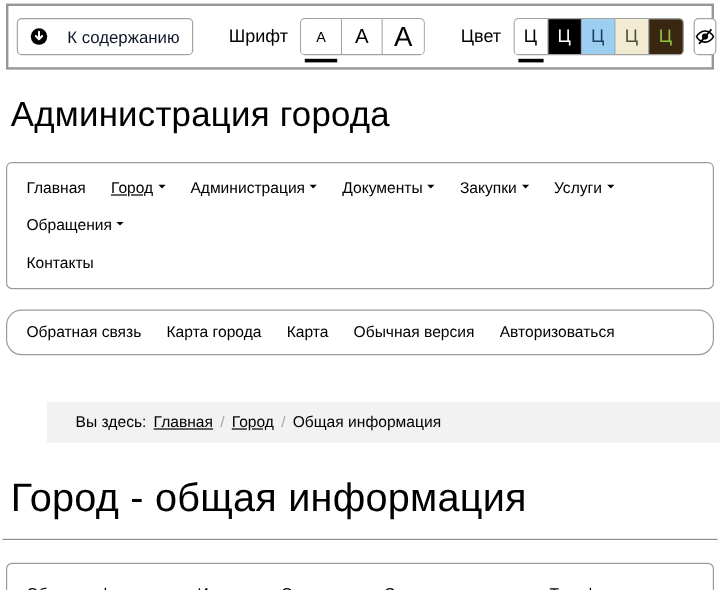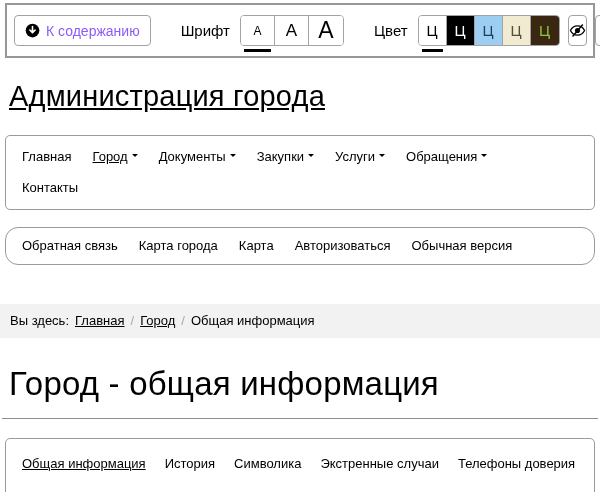--- a/index.html
+++ b/index.html
@@ -4,54 +4,54 @@
 <style>
   * { box-sizing: border-box; margin: 0; padding: 0; }
   html,body { width:600px; height:492px; overflow:hidden; background:#fff;
     font-family:"Liberation Sans", sans-serif; color:#000; }
 
   
   .toolbar { margin:3px 5px 0 5px; border:2px solid #979797; padding:10px 7px;
     display:flex; align-items:center; gap:8px; }
   .tb-label { font-size:15px; padding:0 2px; white-space:nowrap;margin-left:20px; }
   .tb-btn { border:1px solid #a3a3a3; border-radius:4px; background:#fff;
-    font-family:inherit; font-size:14px; color:#8b5cf6; padding:0 10px; height:31px;
-    display:flex; align-items:center; gap:6px; cursor:pointer; white-space:nowrap; }
+    font-family:inherit; font-size:14px; color:#0f172a; padding:0 10px; height:31px;
+    display:flex; align-items:center; gap:16px; cursor:pointer; white-space:nowrap; }
   .btn-group { display:flex; border:1px solid #a3a3a3; border-radius:4px; height:31px; }
   .btn-group .grp-btn { position:relative; border:none; background:#fff; color:#000;
     font-family:inherit; cursor:pointer; display:flex; align-items:center;
     justify-content:center; border-right:1px solid #a3a3a3; }
   .btn-group .grp-btn:first-child { border-radius:3px 0 0 3px; }
   .btn-group .grp-btn:last-child { border-right:none; border-radius:0 3px 3px 0; }
   .grp-btn.active::after { content:""; position:absolute; left:3px; right:3px;
     bottom:-7px; height:3px; background:#000; }
   .font-btn { width:34px; }
   .f-s { font-size:12px; } .f-m { font-size:17px; } .f-l { font-size:23px; }
   .color-btn { width:28px; font-size:15px; }
   .icon-btn { width:37px; justify-content:center; padding:0; }
   .icon { display:inline-flex; flex:none; }
 
   
-  .site-title { font-size:29px; font-weight:400; margin:22px 0 0 9px; letter-spacing:.2px;text-decoration:underline; }
+  .site-title { font-size:29px; font-weight:400; margin:22px 0 0 9px; letter-spacing:.2px; }
   .page-title { font-size:33px; font-weight:400; margin:27px 16px 0 9px; letter-spacing:.2px; }
   .rule { border:none; border-top:1px solid #8f8f8f; margin:15px 2px 0 2px; }
 
   
   .nav-box { margin:22px 5px 0 5px; border:1px solid #9b9b9b; border-radius:5px;
     padding:14px 16px; display:flex; flex-wrap:wrap; column-gap:21px; row-gap:17px;
     font-size:13px; line-height:14px; }
   .nav-box.secondary { margin-top:17px; padding:11px 16px;border-radius:13px; }
   .nav-link { color:#000; text-decoration:none; cursor:pointer; white-space:nowrap; }
   .nav-link.active { text-decoration:underline; }
   .caret { display:inline-block; width:0; height:0; border:3.5px solid transparent;
     border-top-color:#000; margin-left:4px; vertical-align:1px; }
 
   
-  .breadcrumb { margin-top:39px; background:#f2f2f2; padding:9px 0 10px 10px;
-    font-size:13px; display:flex; align-items:center; gap:6px; }
+  .breadcrumb { margin-top:39px; background:#f2f2f2; padding:9px 0 10px 24px;
+    font-size:13px; display:flex; align-items:center; gap:6px;margin-left:39px; }
   .crumb-link { color:#000; text-decoration:underline; cursor:pointer; }
   .crumb-sep { color:#a9a9a9; }
 
   
   .tabs-box { margin:19px 5px 0 5px; border:1px solid #9b9b9b; border-radius:5px;
     padding:17px 16px 42px 16px; display:flex; column-gap:19px; font-size:13px; }
   .tab { color:#000; text-decoration:none; cursor:pointer; white-space:nowrap; }
   .tab.active { text-decoration:underline; }
 </style>
 </head>
@@ -104,33 +104,34 @@
     </span>
     <span>Дополнительно</span>
   </button>
 </div>
 
 <h1 class="site-title">Администрация города</h1>
 
 <nav class="nav-box">
   <a class="nav-link">Главная</a>
   <a class="nav-link active"><span>Город</span><span class="caret"></span></a>
+  <a class="nav-link"><span>Администрация</span><span class="caret"></span></a>
   <a class="nav-link"><span>Документы</span><span class="caret"></span></a>
   <a class="nav-link"><span>Закупки</span><span class="caret"></span></a>
   <a class="nav-link"><span>Услуги</span><span class="caret"></span></a>
   <a class="nav-link"><span>Обращения</span><span class="caret"></span></a>
   <a class="nav-link" style="flex-basis:100%;"><span class="nav-link">Контакты</span></a>
 </nav>
 
 <nav class="nav-box secondary">
   <a class="nav-link">Обратная связь</a>
   <a class="nav-link">Карта города</a>
   <a class="nav-link">Карта</a>
+  <a class="nav-link">Обычная версия</a>
   <a class="nav-link">Авторизоваться</a>
-  <a class="nav-link">Обычная версия</a>
 </nav>
 
 <div class="breadcrumb">
   <span>Вы здесь:</span>
   <a class="crumb-link">Главная</a>
   <span class="crumb-sep">/</span>
   <a class="crumb-link">Город</a>
   <span class="crumb-sep">/</span>
   <span>Общая информация</span>
 </div>

